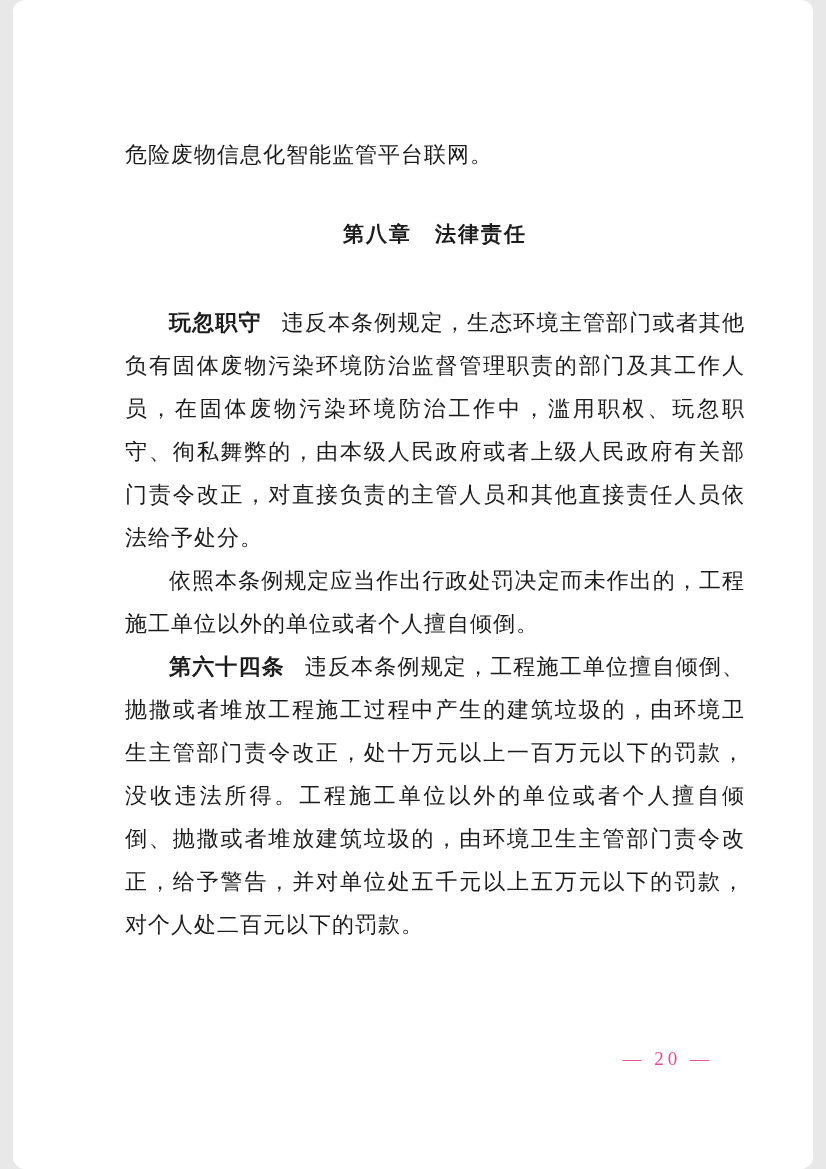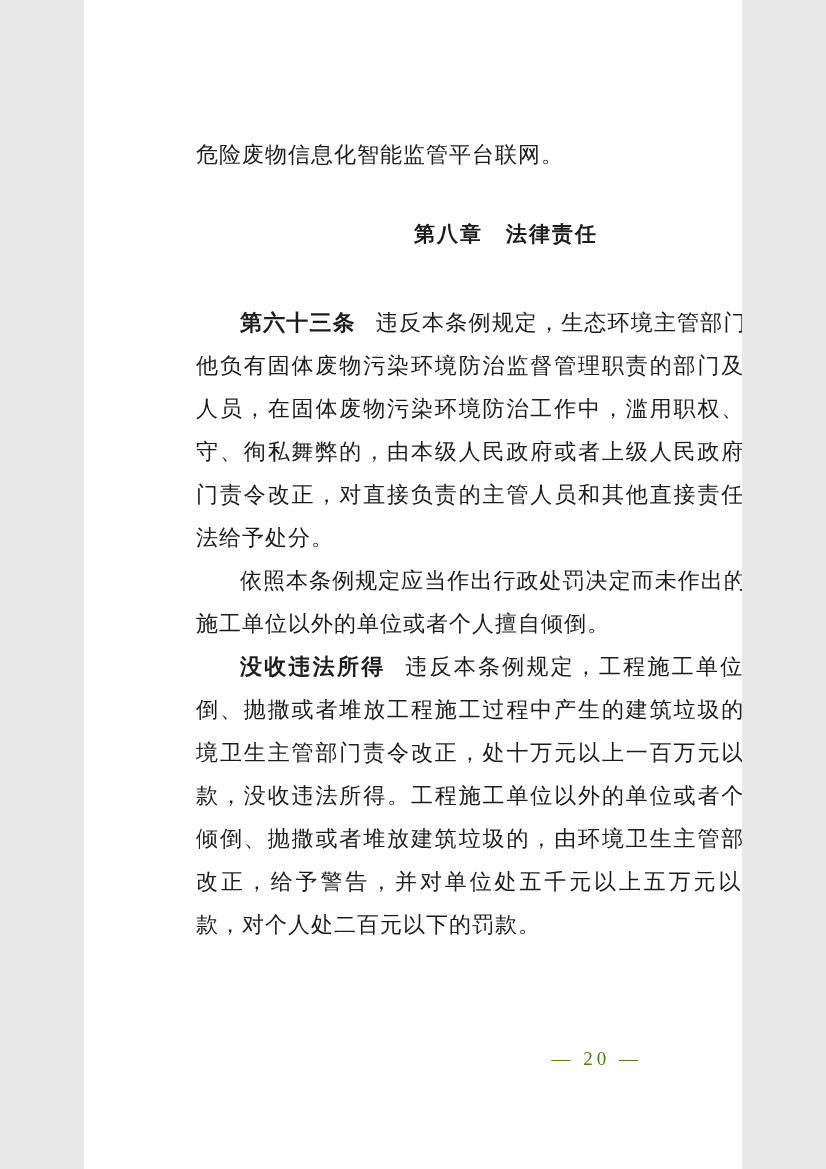--- a/index.html
+++ b/index.html
@@ -2,27 +2,28 @@
 <html><head>
 <meta charset="utf-8">
 <style>
   html, body {
     margin: 0;
     padding: 0;
     background: #e8e8e8;
   }
   .page {
     position: relative;
-    width: 658px;
+    width: 800px;
     height: 1169px;
     margin: 0 auto;
     background: #ffffff;
     font-family: "Liberation Serif", "DejaVu Serif", serif;
     color: #1c1c1c;
     overflow: hidden;
+    border-radius: 12px;
   }
   .content {
     position: absolute;
     left: 112px;
     top: 133px;
     width: 620px;
   }
   .para {
     margin: 0;
     font-size: 22px;
@@ -47,42 +48,42 @@
     letter-spacing: 2px;
     margin: 36px 0 46px 0;
     line-height: 43px;
   }
   .page-footer {
     position: absolute;
     top: 1048px;
     right: 100px;
     font-size: 19px;
     letter-spacing: 4px;
-    color: #4d7c0f;
+    color: #ec4899;
     white-space: nowrap;
   }
 </style>
 </head>
 <body>
 
 <div class="page">
   <div class="content">
 
     <p class="para">危险废物信息化智能监管平台联网。</p>
 
 
     <h2 class="chapter-heading">第八章　法律责任</h2>
 
     <p class="para indent">
-      <span class="article-number">第六十三条</span><span>违反本条例规定，生态环境主管部门或者其他负有固体废物污染环境防治监督管理职责的部门及其工作人员，在固体废物污染环境防治工作中，滥用职权、玩忽职守、徇私舞弊的，由本级人民政府或者上级人民政府有关部门责令改正，对直接负责的主管人员和其他直接责任人员依法给予处分。</span>
+      <span class="article-number">玩忽职守</span><span>违反本条例规定，生态环境主管部门或者其他负有固体废物污染环境防治监督管理职责的部门及其工作人员，在固体废物污染环境防治工作中，滥用职权、玩忽职守、徇私舞弊的，由本级人民政府或者上级人民政府有关部门责令改正，对直接负责的主管人员和其他直接责任人员依法给予处分。</span>
     </p>
 
     <p class="para indent">依照本条例规定应当作出行政处罚决定而未作出的，工程施工单位以外的单位或者个人擅自倾倒。</p>
 
     <p class="para indent">
-      <span class="article-number">没收违法所得</span><span>违反本条例规定，工程施工单位擅自倾倒、抛撒或者堆放工程施工过程中产生的建筑垃圾的，由环境卫生主管部门责令改正，处十万元以上一百万元以下的罚款，没收违法所得。工程施工单位以外的单位或者个人擅自倾倒、抛撒或者堆放建筑垃圾的，由环境卫生主管部门责令改正，给予警告，并对单位处五千元以上五万元以下的罚款，对个人处二百元以下的罚款。</span>
+      <span class="article-number">第六十四条</span><span>违反本条例规定，工程施工单位擅自倾倒、抛撒或者堆放工程施工过程中产生的建筑垃圾的，由环境卫生主管部门责令改正，处十万元以上一百万元以下的罚款，没收违法所得。工程施工单位以外的单位或者个人擅自倾倒、抛撒或者堆放建筑垃圾的，由环境卫生主管部门责令改正，给予警告，并对单位处五千元以上五万元以下的罚款，对个人处二百元以下的罚款。</span>
     </p>
 
 
   </div>
 
   <div class="page-footer">— 20 —</div>
 </div>
 
 </body></html>

